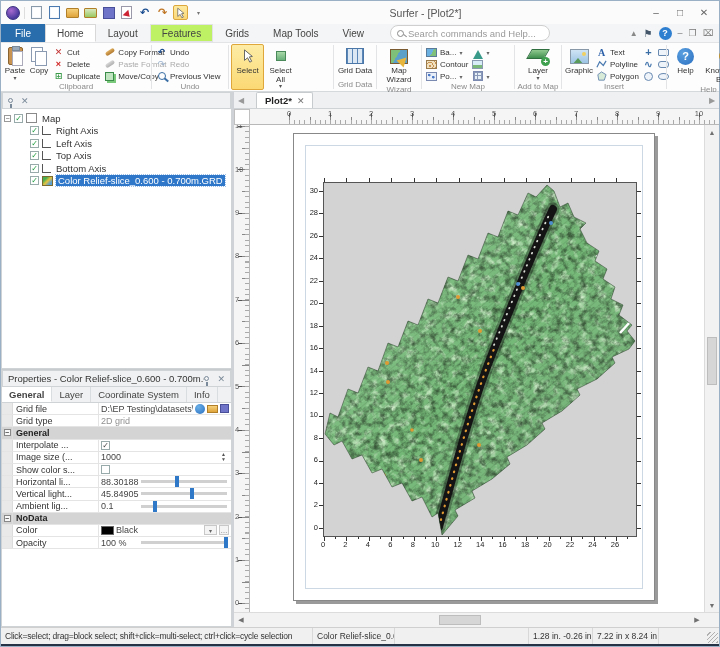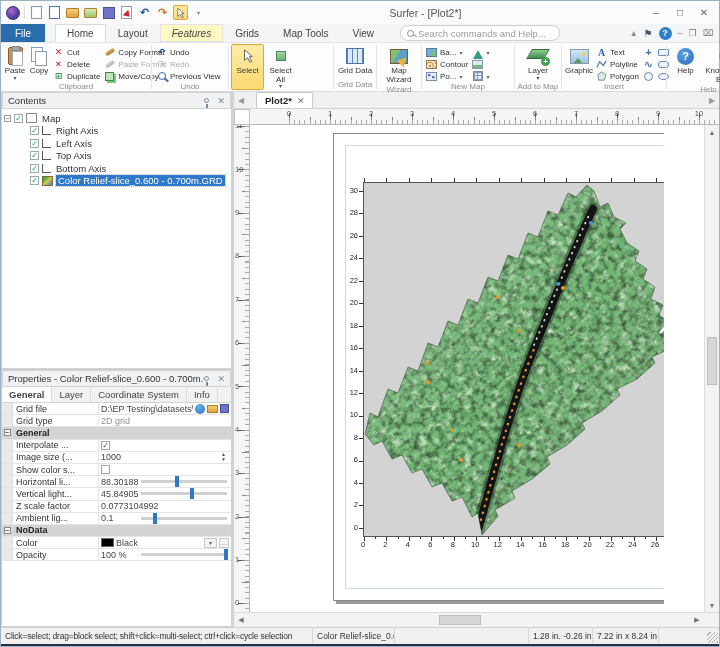--- a/index.html
+++ b/index.html
@@ -23,22 +23,22 @@
   .ic-printx::after { content:""; position:absolute; right:-3px; bottom:-2px; border:4px solid transparent; border-left:6px solid #c23; transform:rotate(45deg); }
   .glyph-undo { color:#1d4f91; font-weight:bold; }
   .glyph-redo { color:#c07828; font-weight:bold; }
   .qat-select { background:linear-gradient(#fdeaa0,#fbd878); border:1px solid #dca73c; border-radius:2px; }
 
   
   .tabrow { height:19px; background:#f4f5f6; display:flex; align-items:stretch; border-bottom:1px solid #e3e4e6; flex:0 0 auto; }
   .ftab { width:44px; background:#2a6dad; color:#fff; display:flex; align-items:center; justify-content:center; font-size:10px; }
   .rtabs { display:flex; }
   .rtab { padding:0 11px; display:flex; align-items:center; font-size:10px; color:#444; border:1px solid transparent; }
-  .rtab[data-active="true"] { background:#fff; border-color:#d8d8d8; border-bottom-color:#fff;margin-left:10px; }
-  .rtab[data-hover="true"] { background:#fef9c3; border-color:#e0e2e4;font-style:italic; }
+  .rtab[data-active="true"] { background:#fff; border-color:#d8d8d8; border-bottom-color:#fff; }
+  .rtab[data-hover="true"] { background:#bef264; border-color:#e0e2e4; }
   .searchbox { margin:1px 0 1px 14px; width:160px; background:#fff; border:1px solid #cfcfcf; border-radius:8px; display:flex; align-items:center; padding:0 6px; gap:4px; }
   .mag { width:7px; height:7px; border:1.4px solid #8a8a8a; border-radius:50%; position:relative; flex:0 0 auto; }
   .mag::after { content:""; position:absolute; width:4px; height:1.4px; background:#8a8a8a; right:-3.5px; bottom:-1px; transform:rotate(40deg); }
   .searchph { color:#9a9a9a; font-size:9.5px; white-space:nowrap; overflow:hidden; }
   .tabrow-right { margin-left:auto; display:flex; align-items:center; gap:6px; padding-right:6px; }
   .tri-up { color:#888; font-size:8px; }
   .flag { color:#44566a; font-size:10px; }
   .helpdot { width:13px; height:13px; border-radius:50%; background:#2f7fd0; color:#fff; font-size:9px; display:inline-flex; align-items:center; justify-content:center; font-weight:bold; }
   .mdi { color:#777; font-size:9px; }
 
@@ -172,21 +172,21 @@
   .hruler { flex:1; position:relative; background:#f5f5f5; border-bottom:1px solid #b8b8b8; overflow:hidden; }
   .hruler .ticks { position:absolute; inset:0;
      background:
        repeating-linear-gradient(to right,#aaa 0 1px,transparent 1px 5.125px),
        repeating-linear-gradient(to right,#888 0 1px,transparent 1px 20.5px),
        repeating-linear-gradient(to right,#555 0 1px,transparent 1px 41px);
      background-size:100% 4px,100% 7px,100% 11px;
      background-position:39px 100%,39px 100%,39px 100%; background-repeat:no-repeat; }
   .hrnums { position:absolute; left:39px; top:0; display:flex; }
   .hrnums span { width:41px; flex:0 0 auto; transform:translateX(-50%); text-align:center; font-size:7.5px; color:#555; }
-  .canvasrow { flex:1; display:flex; min-height:0;gap:40px; }
+  .canvasrow { flex:1; display:flex; min-height:0; }
   .vruler { width:16px; position:relative; background:#f5f5f5; border-right:1px solid #b8b8b8; flex:0 0 auto; overflow:hidden; }
   .vruler .ticks { position:absolute; inset:0;
      background:
        repeating-linear-gradient(to bottom,#aaa 0 1px,transparent 1px 5.42px),
        repeating-linear-gradient(to bottom,#888 0 1px,transparent 1px 21.7px),
        repeating-linear-gradient(to bottom,#555 0 1px,transparent 1px 43.4px);
      background-size:4px 100%,7px 100%,11px 100%;
      background-position:100% 1px,100% 1px,100% 1px; background-repeat:no-repeat; }
   .vrnums { position:absolute; top:1px; left:0; width:100%; display:flex; flex-direction:column; }
   .vrnums span { height:43.4px; flex:0 0 auto; transform:translateY(-50%); display:flex; align-items:center; justify-content:flex-start; padding-left:1px; font-size:7.5px; color:#555; }
@@ -577,21 +577,20 @@
       </div>
       <div class="rlabel">Help</div>
     </div>
   </div>
 
   <div class="main">
     <div class="leftcol">
 
       <div class="panel contents">
         <div class="phead">
-          <span class="ptitle">Contents</span>
           <span class="pin"></span>
           <span class="xclose">✕</span>
         </div>
         <div class="tree">
             <div class="titem" data-indent="0" data-type="map">
             <span class="texp">−</span>
             <span class="tcb">✓</span>
             <span class="ticon"></span>
             <span class="tlab">Map</span>
           </div>
@@ -704,27 +703,20 @@
           </div>
           <div class="prow">
             <div class="pgut"></div>
             <div class="plab">Vertical light...</div>
             <div class="pval">
               <span class="pvtext">45.8490566</span>
               <span class="slider">
                   <span class="sthumb" style="left:57%"></span>
                 </span>
             </div>
-          </div>
-          <div class="prow">
-            <div class="pgut"></div>
-            <div class="plab">Z scale factor</div>
-            <div class="pval">
-                <span class="pvtext">0.0773104992</span>
-              </div>
           </div>
           <div class="prow">
             <div class="pgut"></div>
             <div class="plab">Ambient lig...</div>
             <div class="pval">
               <span class="pvtext">0.1</span>
               <span class="slider">
                   <span class="sthumb" style="left:14%"></span>
                 </span>
             </div>

